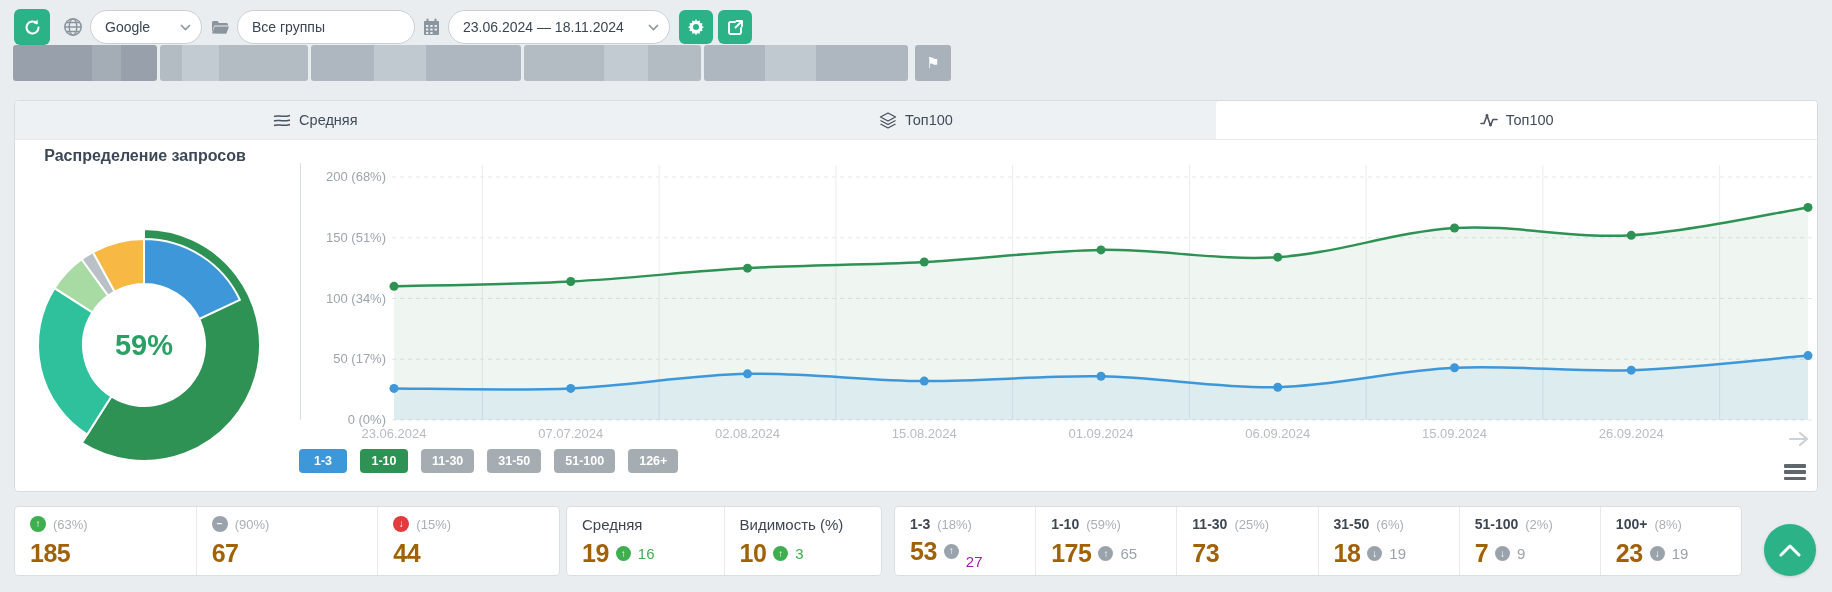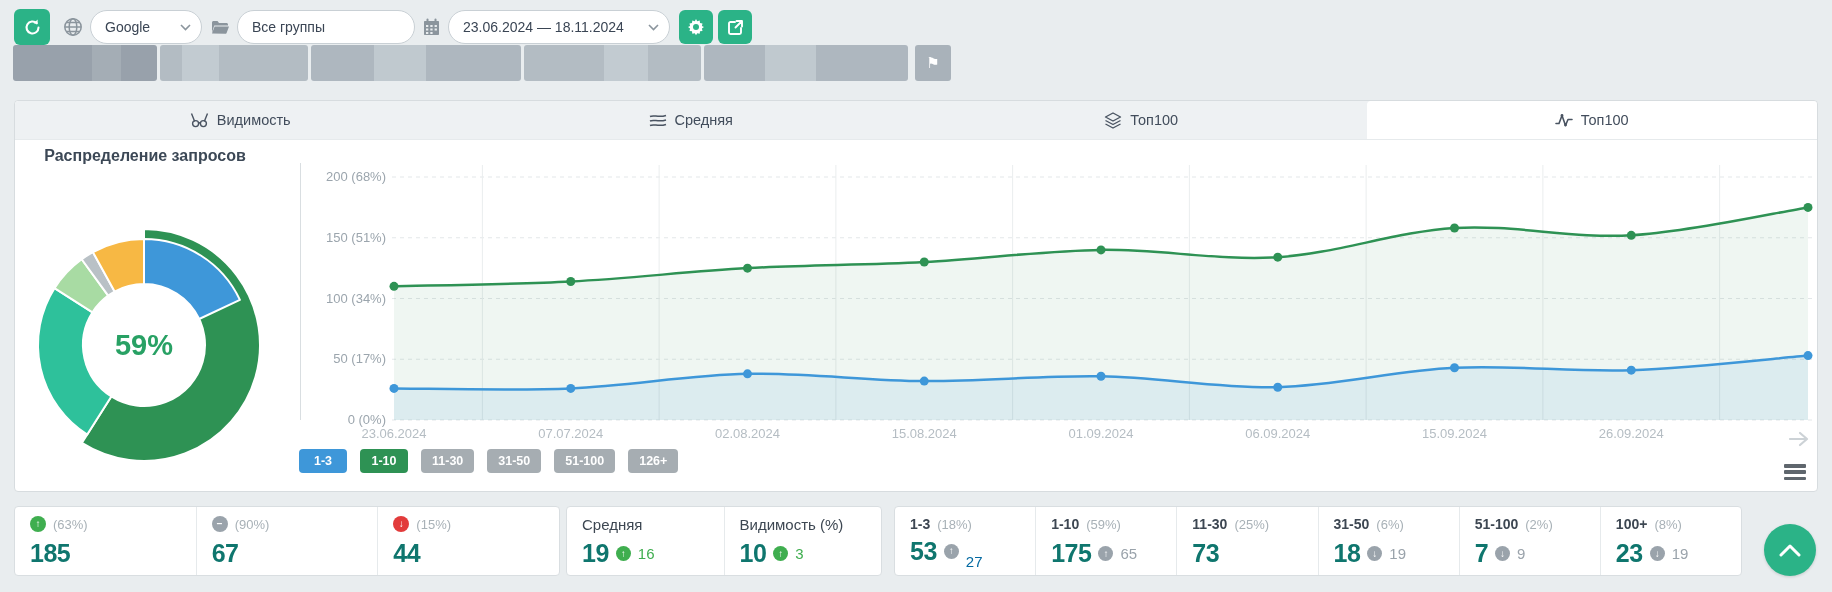--- a/index.html
+++ b/index.html
@@ -43,21 +43,21 @@
   .chart-menu i{display:block;height:3.5px;background:#5f666d;border-radius:1px;}
   
   .cards{position:absolute;left:14px;top:506px;display:flex;align-items:stretch;height:70px;}
   .card{background:#fff;border:1px solid #d9dee1;border-radius:4px;box-sizing:border-box;display:flex;}
   .card .ccell{flex:1;padding:9px 15px;box-sizing:border-box;display:flex;flex-direction:column;justify-content:space-between;}
   .card .ccell + .ccell{border-left:1px solid #e6eaec;}
   .row1{display:flex;align-items:center;gap:7px;font-size:13px;color:#a8b1b7;white-space:nowrap;}
   .row1 .lblb{font-size:14px;font-weight:700;color:#3d4752;}
   .row1 .lbl{font-size:15px;color:#3d4752;}
   .row2{display:flex;align-items:center;gap:7px;}
-  .bigval{font-size:25px;font-weight:700;color:#0f766e;letter-spacing:-0.5px;line-height:1;}
+  .bigval{font-size:25px;font-weight:700;color:#a16207;letter-spacing:-0.5px;line-height:1;}
   .dic{display:inline-flex;align-items:center;justify-content:center;width:15px;height:15px;border-radius:50%;color:#fff;font-size:10px;font-weight:700;line-height:1;flex:none;}
   .dic.big{width:16px;height:16px;}
   .delta{font-size:15px;}
   .fab{position:absolute;right:16px;bottom:16px;width:52px;height:52px;border-radius:50%;background:#2bb387;display:flex;align-items:center;justify-content:center;cursor:pointer;box-shadow:0 1px 3px rgba(0,0,0,.15);}
 </style>
 </head>
 <body>
 
 <div class="toolbar">
   <div class="tb-btn">
@@ -138,33 +138,20 @@
   <div class="redact p2" style="width:210px"></div>
   <div class="redact p3" style="width:177px"></div>
   <div class="redact p2" style="width:204px"></div>
   <div class="flag-btn">
       <span>⚑</span>
     </div>
 </div>
 
 <div class="panel">
   <div class="tabbar">
-    <div class="tab">
-      <span class="ticon">
-        <svg width="19" height="16" viewBox="0 0 19 16">
-            <g fill="none" stroke="#4a5462" stroke-width="1.4">
-              <path d="M1.5 1.5l3.2 8M17.5 1.5l-3.2 8"></path>
-              <circle cx="5.6" cy="11.6" r="3"></circle>
-              <circle cx="13.4" cy="11.6" r="3"></circle>
-              <path d="M8.6 11.2c.5-.6 1.3-.6 1.8 0"></path>
-            </g>
-          </svg>
-      </span>
-      <span>Видимость</span>
-    </div>
     <div class="tab">
       <span class="ticon">
         <svg width="18" height="15" viewBox="0 0 18 15">
             <g fill="none" stroke="#4a5462" stroke-width="1.5">
               <path d="M1 3.5C5 1.5 9 5 17 2.5"></path>
               <path d="M1 8C5 6 9 9.5 17 7"></path>
               <path d="M1 12.5C5 10.5 9 14 17 11.5"></path>
             </g>
           </svg>
       </span>
@@ -327,21 +314,21 @@
     </div>
   <div class="card" id="card-group-3" style="width:848px;margin-left:12px">
       <div class="ccell">
         <div class="row1">
           <span class="lblb">1-3</span>
           <span>(18%)</span>
         </div>
         <div class="row2">
           <span class="bigval">53</span>
           <span class="dic" style="background: rgb(154, 163, 171);">↑</span>
-          <span class="delta" style="color: #0369a1; margin-top: 21px;">27</span>
+          <span class="delta" style="color: #a21caf; margin-top: 21px;">27</span>
         </div>
       </div>
       <div class="ccell">
         <div class="row1">
           <span class="lblb">1-10</span>
           <span>(59%)</span>
         </div>
         <div class="row2">
           <span class="bigval">175</span>
           <span class="dic" style="background: rgb(154, 163, 171);">↑</span>

